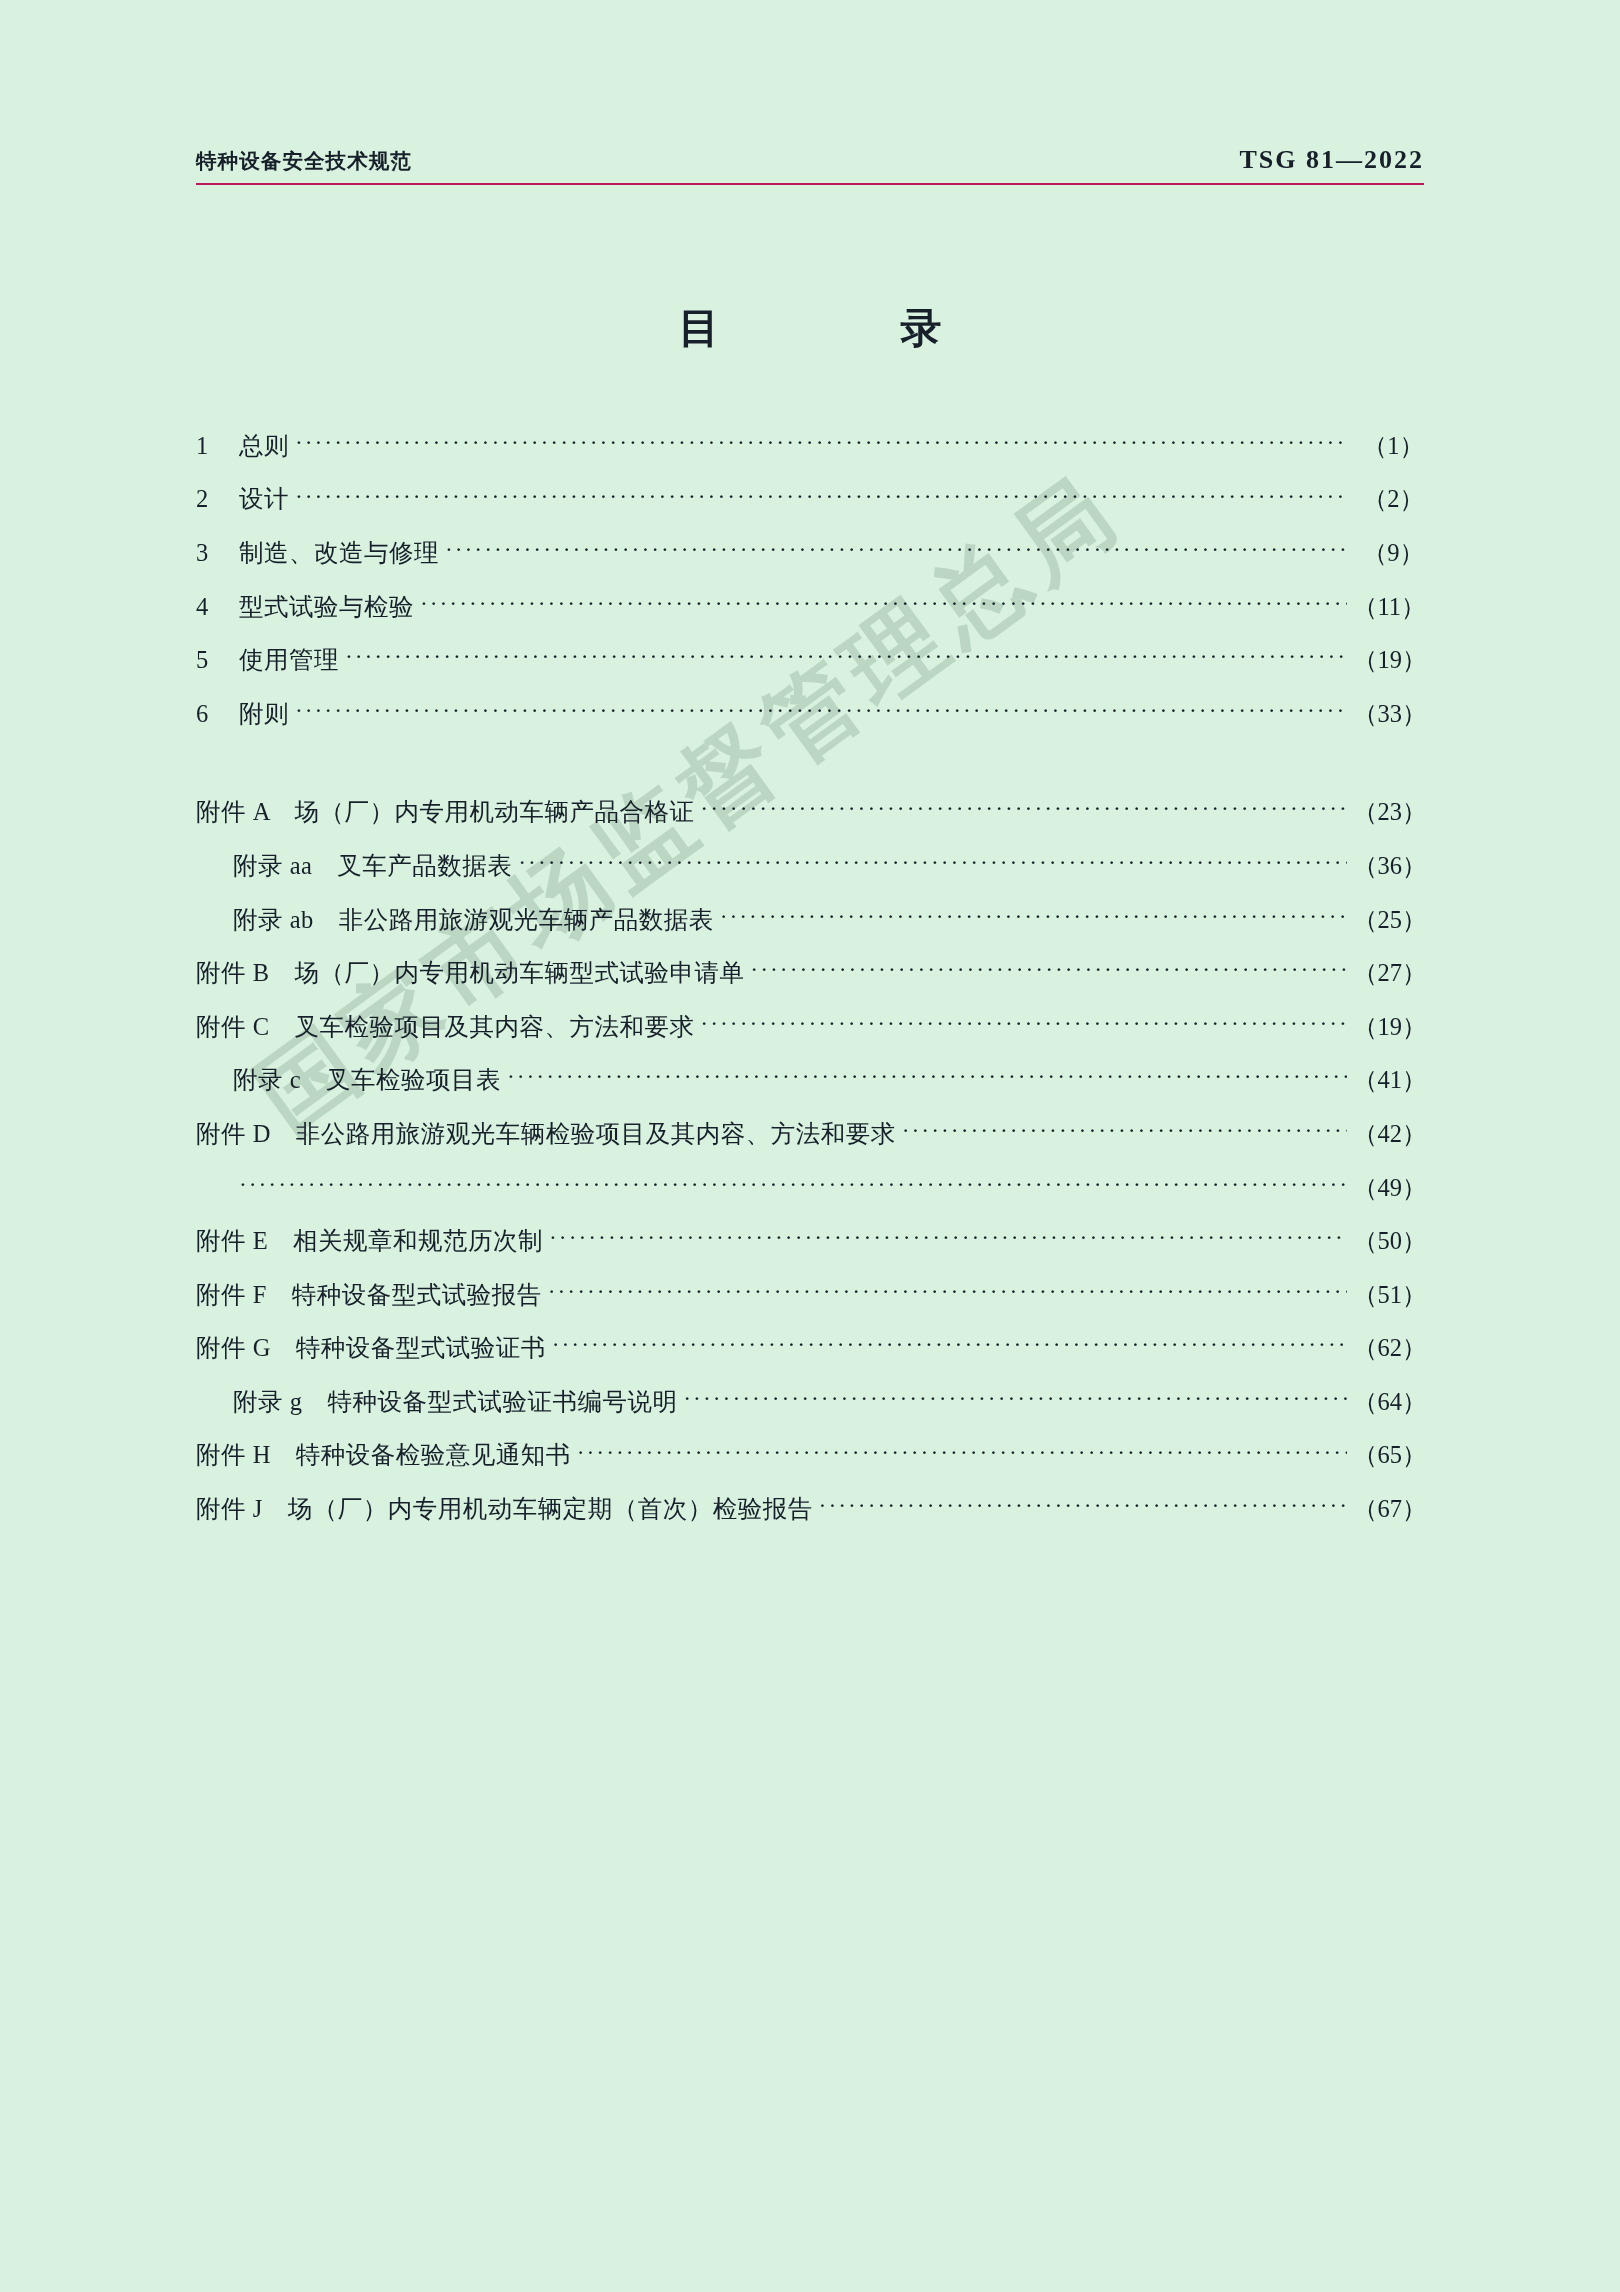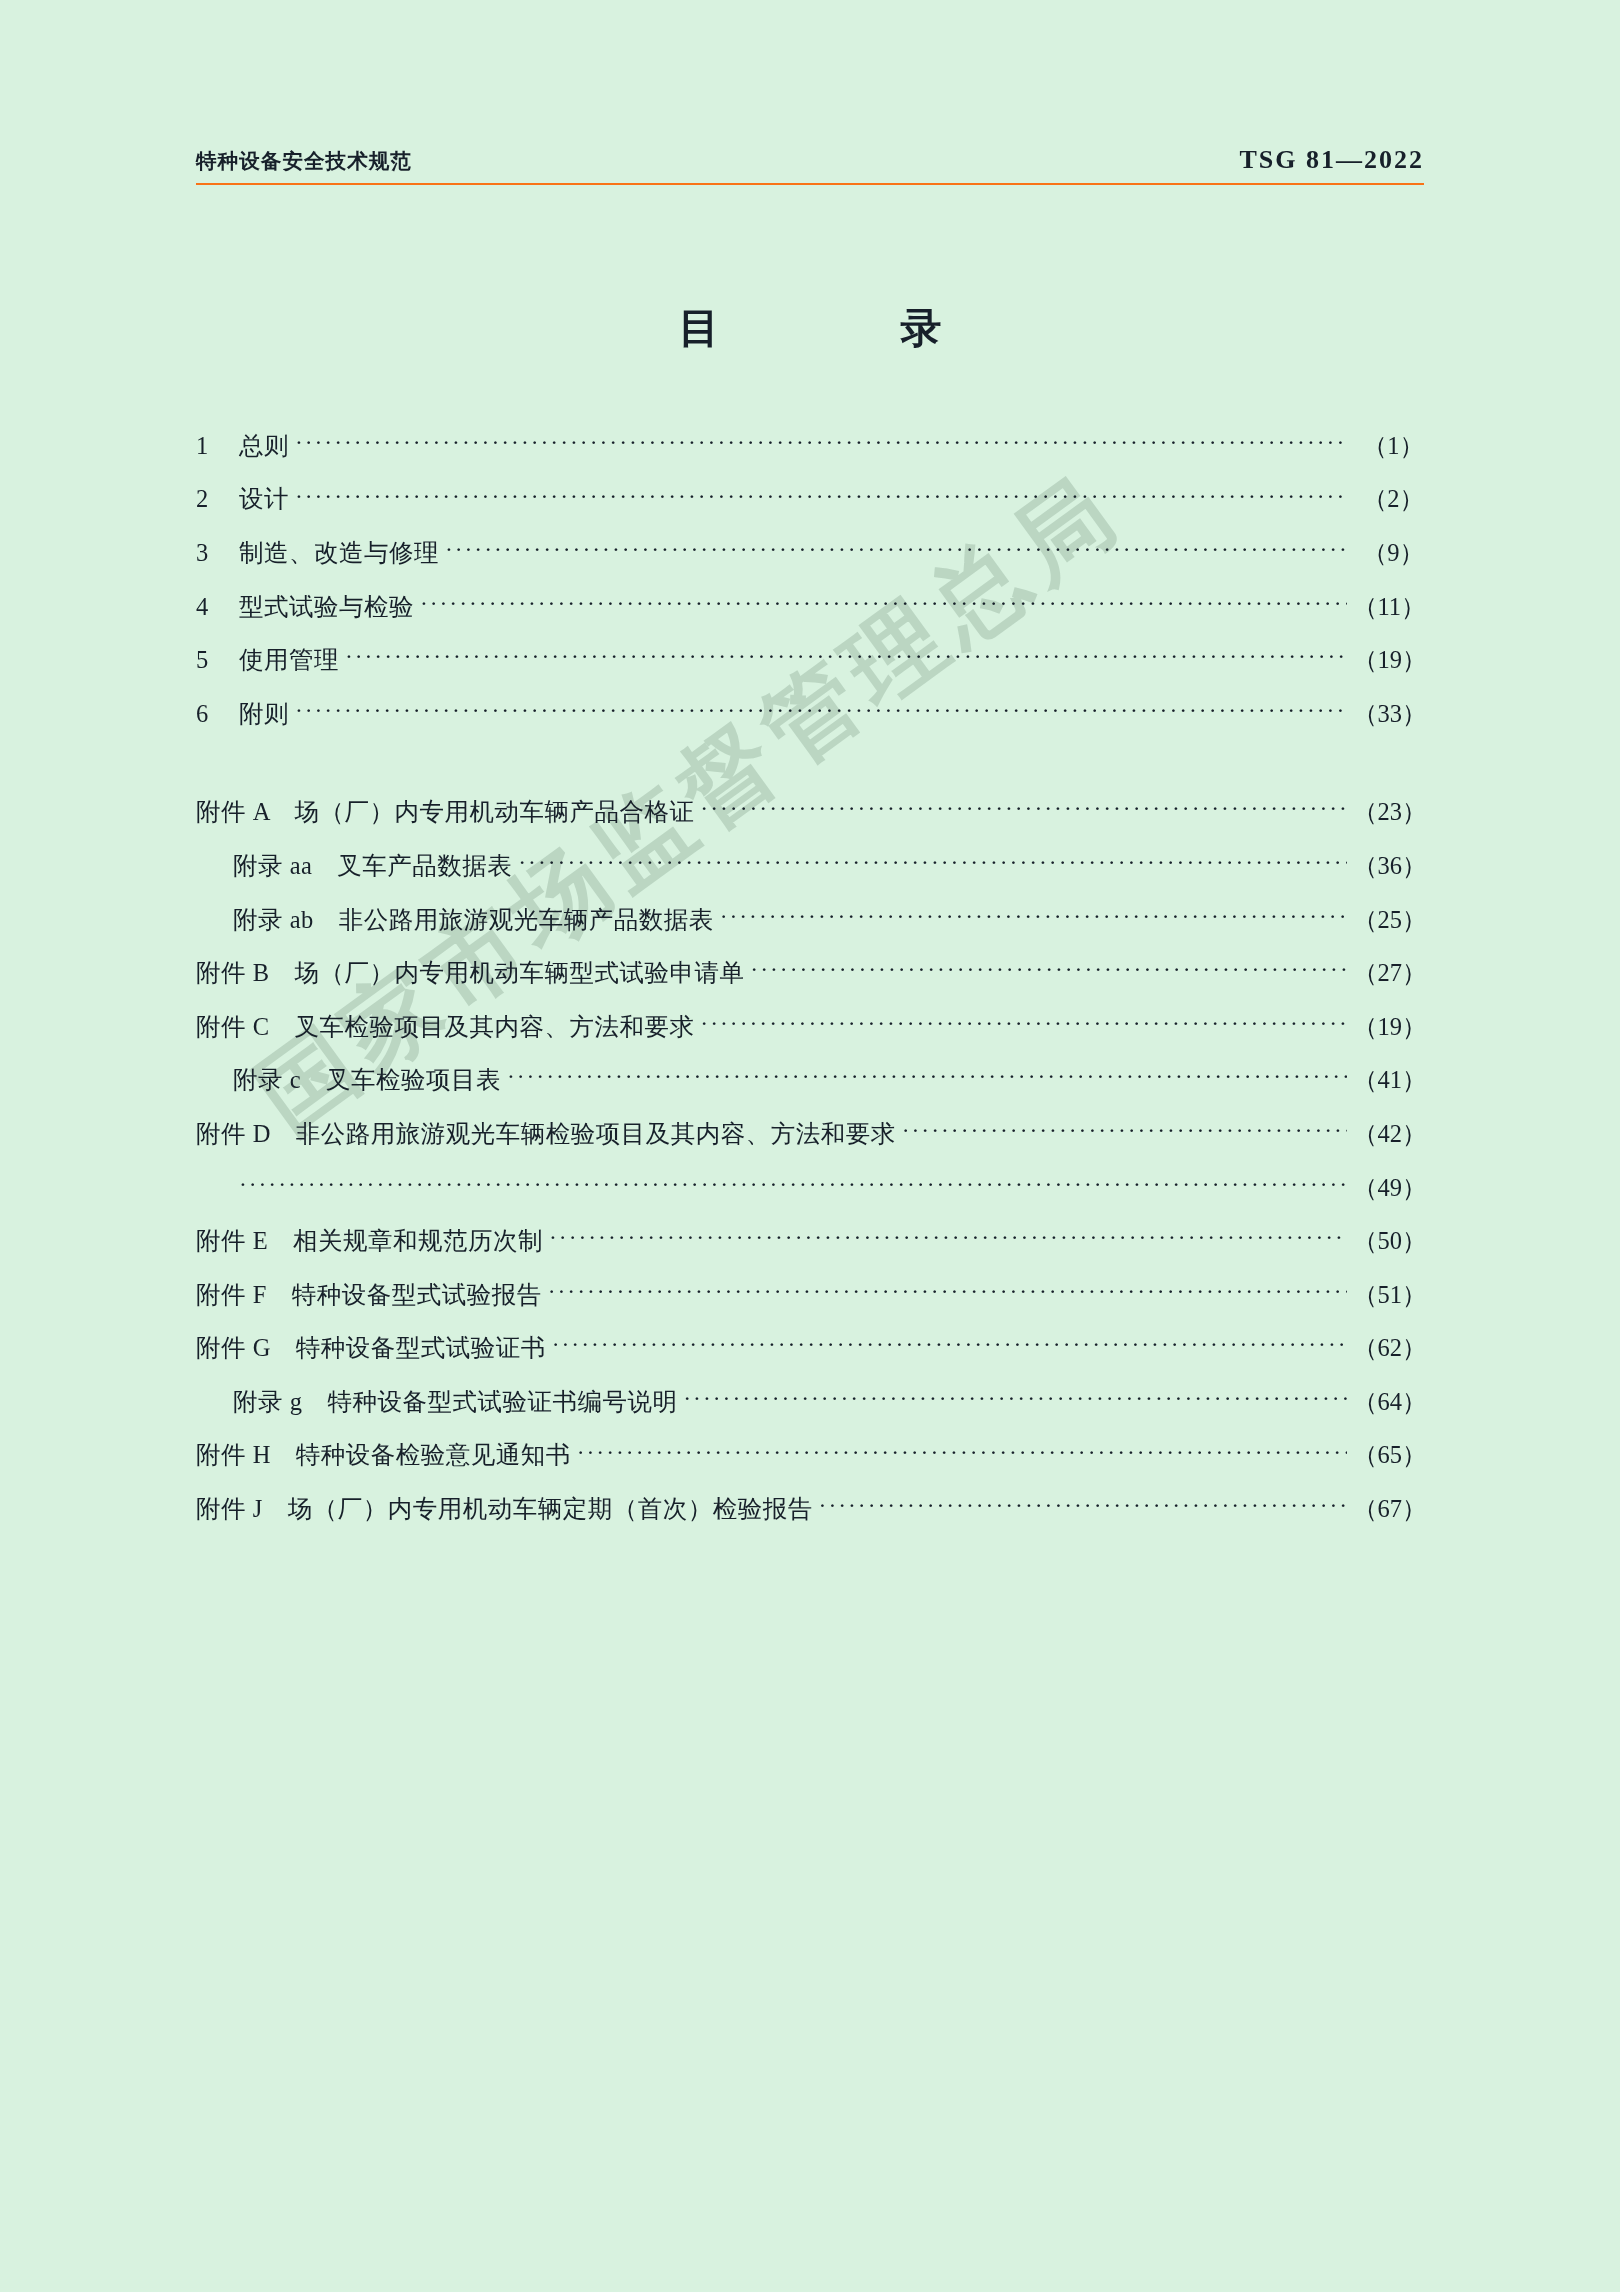--- a/index.html
+++ b/index.html
@@ -48,21 +48,21 @@
     z-index: 2;
     padding-top: 145px;
     display: flex;
     justify-content: space-between;
     align-items: flex-end;
     font-family: "DejaVu Sans", "Liberation Sans", sans-serif;
     font-size: 20.6px;
     font-weight: 700;
     letter-spacing: 1px;
     padding-bottom: 7.8px;
-    border-bottom: 2px solid #f97316;
+    border-bottom: 2px solid #be185d;
   }
   .runhead .right {
     font-family: "Liberation Serif", serif;
     font-size: 26px;
     letter-spacing: 2px;
     font-weight: 700;
   }
 
   
   .doc-title {

